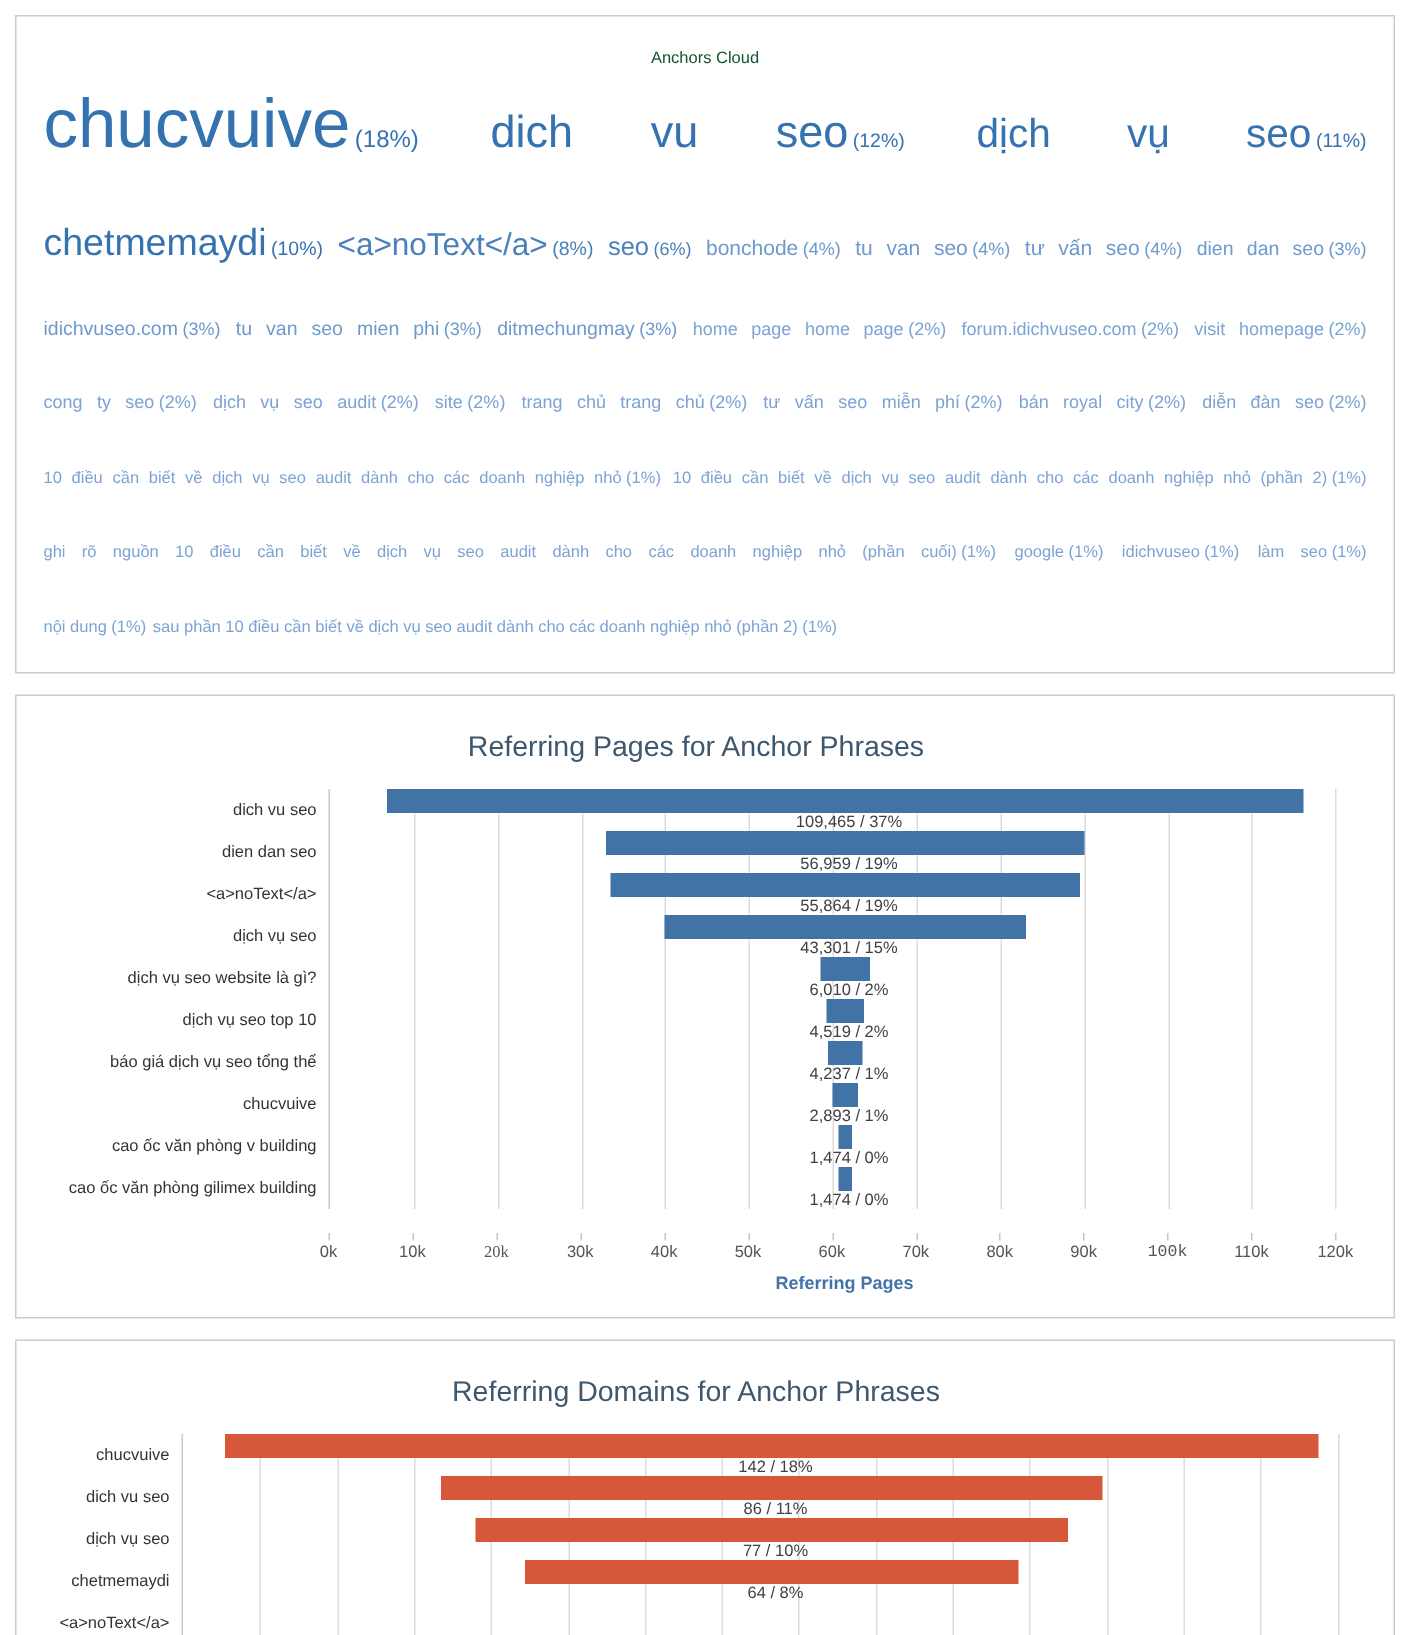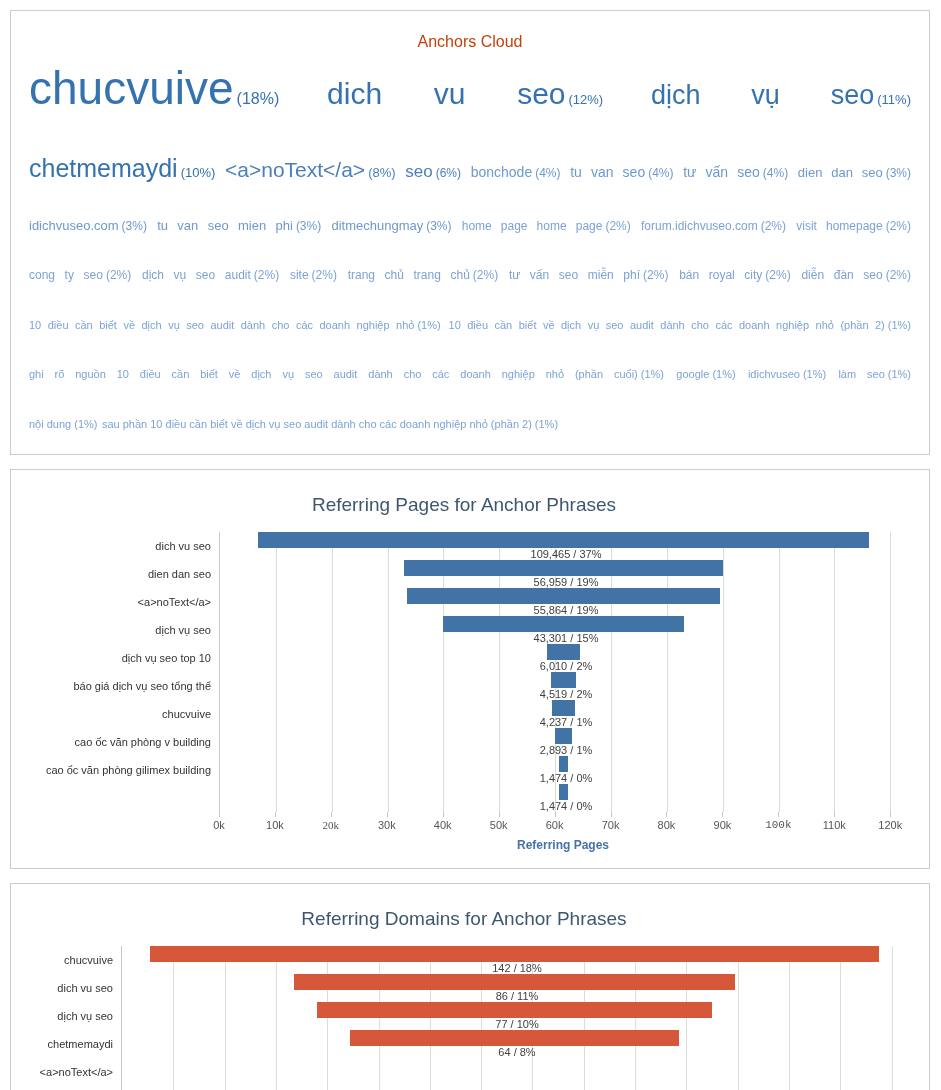--- a/index.html
+++ b/index.html
@@ -1,21 +1,21 @@
 <!DOCTYPE html>
 <html><head>
 <meta charset="utf-8">
 <style>
   html,body{margin:0;padding:0;background:#fff;}
   body{width:941px;font-family:"Liberation Sans",sans-serif;-webkit-font-smoothing:antialiased;}
   .panel{box-sizing:border-box;width:920px;margin:10px 0 14px 10px;border:1px solid #cccccc;background:#fff;}
 
   
   .cloud-panel{padding:14px 18px 18px 18px;}
-  .cloud-title{text-align:center;font-size:16px;color:#c2410c;margin:8px 0 2px 0;}
+  .cloud-title{text-align:center;font-size:11px;color:#14532d;margin:8px 0 2px 0;}
   .cloud-line{text-align:justify;line-height:1.55;}
   .cloud-line.justify::after{content:"";display:inline-block;width:100%;}
   .cloud-word{white-space:nowrap;text-decoration:none;cursor:pointer;}
   .cloud-word .p{margin-left:3px;}
   .c-xl{color:#3572b0;}
   .c-l{color:#4a7fba;}
   .c-m{color:#6d99cc;}
   .c-s{color:#7ca3d4;}
 
   
@@ -23,21 +23,21 @@
   .chart-title{text-align:center;font-size:19px;color:#3e576f;margin:10px 0 16px 0;}
   .chart-body{display:flex;}
   .cat-col{display:flex;flex-direction:column;flex:0 0 auto;}
   .cat{height:28px;line-height:28px;text-align:right;padding-right:8px;font-size:11px;color:#333;white-space:nowrap;}
   .plot-wrap{flex:1 1 auto;min-width:0;}
   .plot{position:relative;border-left:1px solid #c6c6c6;}
   .gridline{position:absolute;top:0;bottom:0;width:1px;background:#dcdcdc;}
   .bar-row{height:28px;display:flex;align-items:center;position:relative;flex-direction:column;}
   .bar{height:16px;flex:0 0 auto;}
   .bar-label{font-size:11px;color:#404040;margin-left:5px;white-space:nowrap;position:relative;z-index:2;}
-  .ticks{position:relative;height:22px;}
+  .ticks{position:relative;height:22px;margin-top:16px;}
   .tick-mark{position:absolute;top:0;width:1px;height:5px;background:#c6c6c6;}
   .tick-label{position:absolute;top:7px;transform:translateX(-50%);font-size:11px;color:#555;white-space:nowrap;}
   .x-title{text-align:center;font-size:12px;font-weight:bold;margin-top:4px;}
 </style>
 </head>
 <body>
 
 <div class="panel cloud-panel">
   <div class="cloud-title">Anchors Cloud</div>
   <div id="cloud-lines">
@@ -52,20 +52,21 @@
 </div>
 
 <div class="panel chart-panel">
   <div class="chart-title">Referring Pages for Anchor Phrases</div>
   <div class="chart-body">
       <div class="cat-col" style="width: 198px;">
         <div class="cat">dich vu seo</div>
         <div class="cat">dien dan seo</div>
         <div class="cat">&lt;a&gt;noText&lt;/a&gt;</div>
         <div class="cat">dịch vụ seo</div>
+        <div class="cat">dịch vụ seo website là gì?</div>
         <div class="cat">dịch vụ seo top 10</div>
         <div class="cat">báo giá dịch vụ seo tổng thể</div>
         <div class="cat">chucvuive</div>
         <div class="cat">cao ốc văn phòng v building</div>
         <div class="cat">cao ốc văn phòng gilimex building</div>
       </div>
       <div class="plot-wrap">
         <div class="plot" style="height: 280px;">
           <div class="gridline" style="left: 8.13008%;"></div>
           <div class="gridline" style="left: 16.2602%;"></div>

